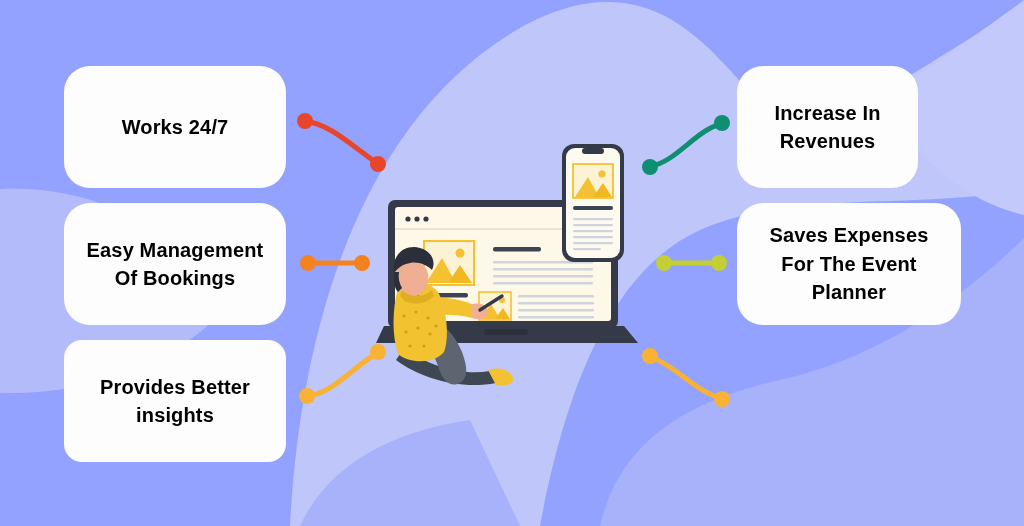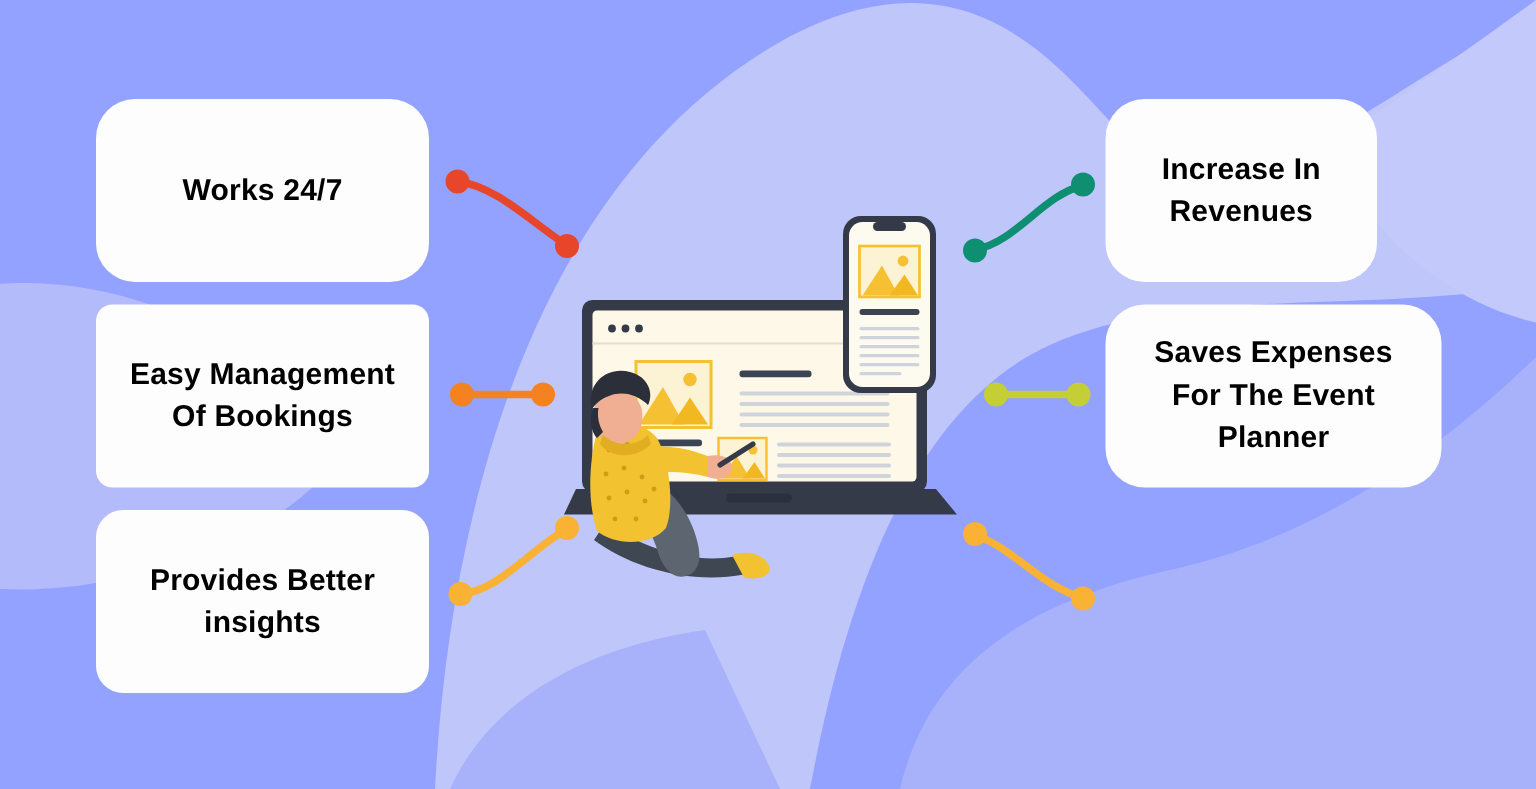--- a/index.html
+++ b/index.html
@@ -35,21 +35,21 @@
   }
   .card-label {
     font-size: 20px;
     font-weight: bold;
     color: #000000;
     line-height: 1.42;
     letter-spacing: 0.15px;
   }
   
   #card-works      { left: 64px;  top: 66px;  width: 222px; height: 122px; }
-  #card-bookings   { left: 64px;  top: 203px; width: 222px; height: 122px; border-radius: 11px; }
+  #card-bookings   { left: 64px;  top: 203px; width: 222px; height: 122px; }
   #card-insights   { left: 64px;  top: 340px; width: 222px; height: 122px; border-radius: 18px; }
   
   #card-revenues   { left: 737px; top: 66px;  width: 181px; height: 122px; }
   #card-expenses   { left: 737px; top: 203px; width: 224px; height: 122px; }
   #card-noshows    { left: 737px; top: 340px; width: 224px; height: 122px; }
 
   #connectors {
     position: absolute;
     inset: 0;
     width: 1024px;

